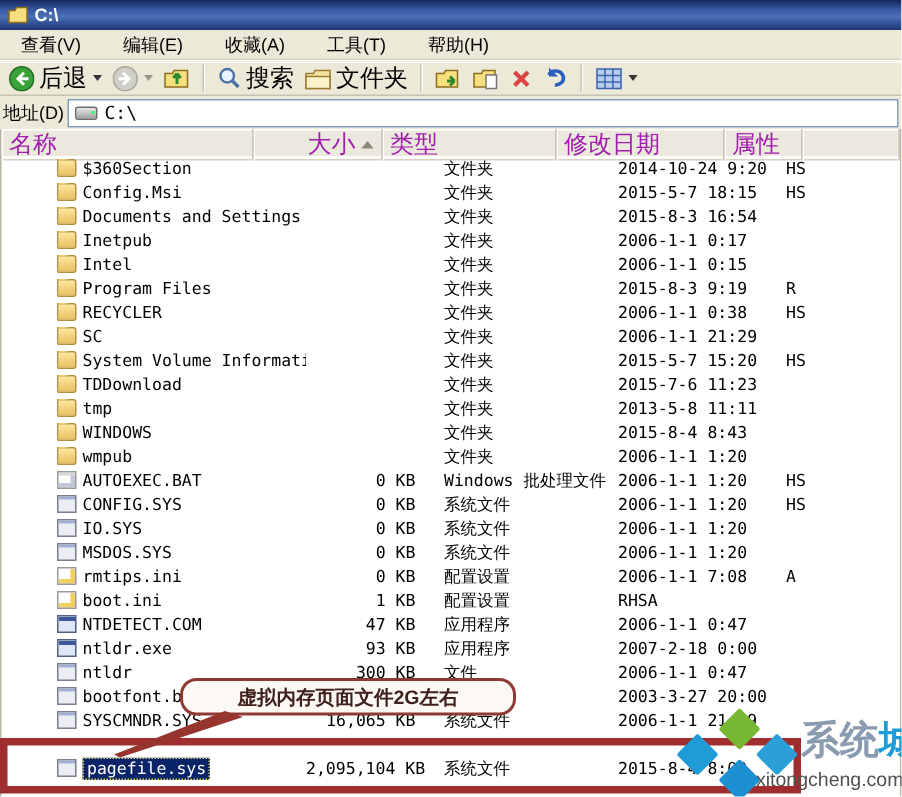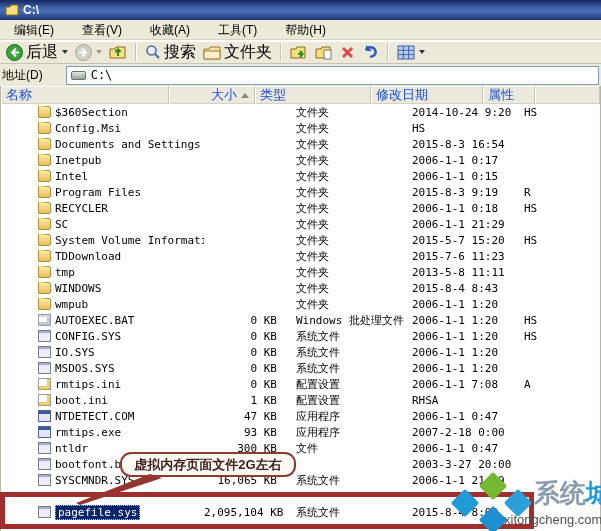--- a/index.html
+++ b/index.html
@@ -28,33 +28,33 @@
     padding:0 3px; gap:1px; border-bottom:1px solid #c6c3b3;
     box-shadow: inset 0 1px 0 #fff; font-size:16px;
   }
   .tbtn { display:flex; align-items:center; gap:3px; padding:1px 3px; border-radius:2px; }
   .tbtn svg { display:block; }
   .caret { width:0; height:0; border-left:3px solid transparent; border-right:3px solid transparent; border-top:4px solid #333; margin-left:1px; }
   .caret.dis { border-top-color:#9a968a; }
   .tsep { width:2px; height:18px; margin:0 4px; background:#c9c5b2; border-right:1px solid #fff; }
   
   .addressbar {
-    height:23px; background:#ECE9D8; display:flex; align-items:center; gap:23px;
+    height:23px; background:#ECE9D8; display:flex; align-items:center; gap:2px;
     padding:0 2px; font-size:12px; border-bottom:1px solid #a9a493;
   }
   .address-combo {
     flex:1; height:19px; background:#fff; border:1px solid #7F9DB9;
     display:flex; align-items:center; gap:5px; padding:0 4px;
     font-family:"DejaVu Sans Mono", monospace; font-size:12px;
   }
   .drive-ico { width:15px; height:9px; background:linear-gradient(#e9e9e9,#9f9f9f); border:1px solid #6d6d6d; border-radius:2px; position:relative; }
   .drive-ico::after { content:""; position:absolute; right:1px; top:2px; width:2px; height:2px; background:#3f6; }
   
   .list { position:absolute; top:86px; left:0; right:0; bottom:0; background:#fff; border-left:1px solid #b9b5a5; border-right:1px solid #b9b5a5; }
-  .lheader { display:grid; grid-template-columns:168px 86px 116px 112px 52px 1fr; height:18px; background:#EBE9DD; font-size:13px; color:#1d4ed8; }
+  .lheader { display:grid; grid-template-columns:168px 86px 116px 112px 52px 1fr; height:18px; background:#EBE9DD; font-size:16px; color:#a21caf; }
   .hcell {
     display:flex; align-items:center; padding:0 5px; white-space:nowrap;
     border-right:1px solid #c9c6b8;
     box-shadow: inset 1px 1px 0 #ffffff, inset 0 -1px 0 #d6d2c2;
   }
   .hcell.right { justify-content:flex-end; gap:4px; }
   .sortarrow { width:0; height:0; border-left:4px solid transparent; border-right:4px solid transparent; border-bottom:5px solid #8b8878; }
   .rows { font-family:"DejaVu Sans Mono", monospace; font-size:11px; color:#000;padding-left:35px; }
   .row { display:grid; grid-template-columns:168px 86px 116px 112px 52px 1fr; height:16px; align-items:center; white-space:nowrap; }
   .cell-name { display:flex; align-items:center; gap:4px; padding-left:2px; overflow:hidden; }
@@ -66,21 +66,21 @@
   .icon-folder { background:linear-gradient(#FDE9A0,#E9BE5A); border:1px solid #B39044; border-radius:1px 2px 2px 1px; }
   .icon-folder::before { content:""; position:absolute; top:-3px; left:-1px; width:6px; height:2px; background:#EFCB6B; border:1px solid #B39044; border-bottom:none; }
   .icon-sys { background:#eceef4; border:1px solid #7a7e8d; box-shadow: inset 0 2px 0 #9fb0d2; }
   .icon-bat { background:#fff; border:1px solid #9a9a9a; box-shadow: inset 0 2px 0 #d8d8d8, inset -3px -3px 0 #bfc7d8; }
   .icon-ini { background:#fff; border:1px solid #9a9a9a; box-shadow: inset -3px -3px 0 #f2d060; }
   .icon-app { background:#dfe6f5; border:1px solid #55608a; box-shadow: inset 0 3px 0 #3a57a0; }
   .icon-none { visibility:hidden; }
   .name-sel { background:#0A246A; color:#fff; padding:0 2px; border:1px dotted #d8d25e; }
   
   .callout {
-    position:absolute; left:120px; top:452px; width:176px; height:25px; z-index:6;
+    position:absolute; left:120px; top:452px; width:224px; height:25px; z-index:6;
     background:#FCF8F4; border:2px solid #8E3A32; border-radius:11px;
     display:flex; align-items:center; justify-content:center;
     font-size:13px; font-weight:bold; color:#40201a; letter-spacing:0px;
   }
   .callout-arrow { position:absolute; left:68px; top:473px; width:96px; height:34px; z-index:6; }
   .redbox {
     position:absolute; left:0; top:492px; width:534px; height:37px; z-index:5;
     border:5px solid #A02E2E; background:transparent;
   }
   .watermark { position:absolute; left:441px; top:476px; width:160px; height:55px; z-index:7; font-family:"Liberation Sans",sans-serif; }
@@ -98,22 +98,22 @@
 <body>
 
 <div class="titlebar">
   <svg class="ticon" viewBox="0 0 14 12">
     <path d="M1 3 h4 l1-2 h7 v10 H1 z" fill="#F7DF7E" stroke="#8a6d1f" stroke-width="1"></path>
   </svg>
   <span>C:\</span>
 </div>
 
 <div class="menubar">
+  <span class="menu-item">查看(V)</span>
   <span class="menu-item">编辑(E)</span>
-  <span class="menu-item">查看(V)</span>
   <span class="menu-item">收藏(A)</span>
   <span class="menu-item">工具(T)</span>
   <span class="menu-item">帮助(H)</span>
 </div>
 
 <div class="toolbar">
   <div class="tbtn">
     <svg width="17" height="17" viewBox="0 0 17 17">
       <circle cx="8.5" cy="8.5" r="8" fill="#3BA13B" stroke="#1f6e1f"></circle>
       <path d="M10 4.5 L6 8.5 L10 12.5 M6 8.5 H13" stroke="#fff" stroke-width="2" fill="none"></path>
@@ -215,20 +215,21 @@
     <div class="cell-attr">HS</div>
     <div></div>
   </div>
       <div class="row">
     <div class="cell-name">
       <span class="fico icon-folder"></span>
       <span>Config.Msi</span>
     </div>
     <div class="cell-size"></div>
     <div class="cell-type">文件夹</div>
+    <div class="cell-date">2015-5-7 18:15</div>
     <div class="cell-attr">HS</div>
     <div></div>
   </div>
       <div class="row">
     <div class="cell-name">
       <span class="fico icon-folder"></span>
       <span>Documents and Settings</span>
     </div>
     <div class="cell-size"></div>
     <div class="cell-type">文件夹</div>
@@ -269,21 +270,21 @@
     <div class="cell-attr">R</div>
     <div></div>
   </div>
       <div class="row">
     <div class="cell-name">
       <span class="fico icon-folder"></span>
       <span>RECYCLER</span>
     </div>
     <div class="cell-size"></div>
     <div class="cell-type">文件夹</div>
-    <div class="cell-date">2006-1-1 0:18</div>
+    <div class="cell-date">2006-1-1 0:38</div>
     <div class="cell-attr">HS</div>
     <div></div>
   </div>
       <div class="row">
     <div class="cell-name">
       <span class="fico icon-folder"></span>
       <span>SC</span>
     </div>
     <div class="cell-size"></div>
     <div class="cell-type">文件夹</div>
@@ -418,21 +419,21 @@
     </div>
     <div class="cell-size">47 KB</div>
     <div class="cell-type">应用程序</div>
     <div class="cell-date">2006-1-1 0:47</div>
     <div class="cell-attr"></div>
     <div></div>
   </div>
       <div class="row">
     <div class="cell-name">
       <span class="fico icon-app"></span>
-      <span>rmtips.exe</span>
+      <span>ntldr.exe</span>
     </div>
     <div class="cell-size">93 KB</div>
     <div class="cell-type">应用程序</div>
     <div class="cell-date">2007-2-18 0:00</div>
     <div class="cell-attr"></div>
     <div></div>
   </div>
       <div class="row">
     <div class="cell-name">
       <span class="fico icon-sys"></span>

